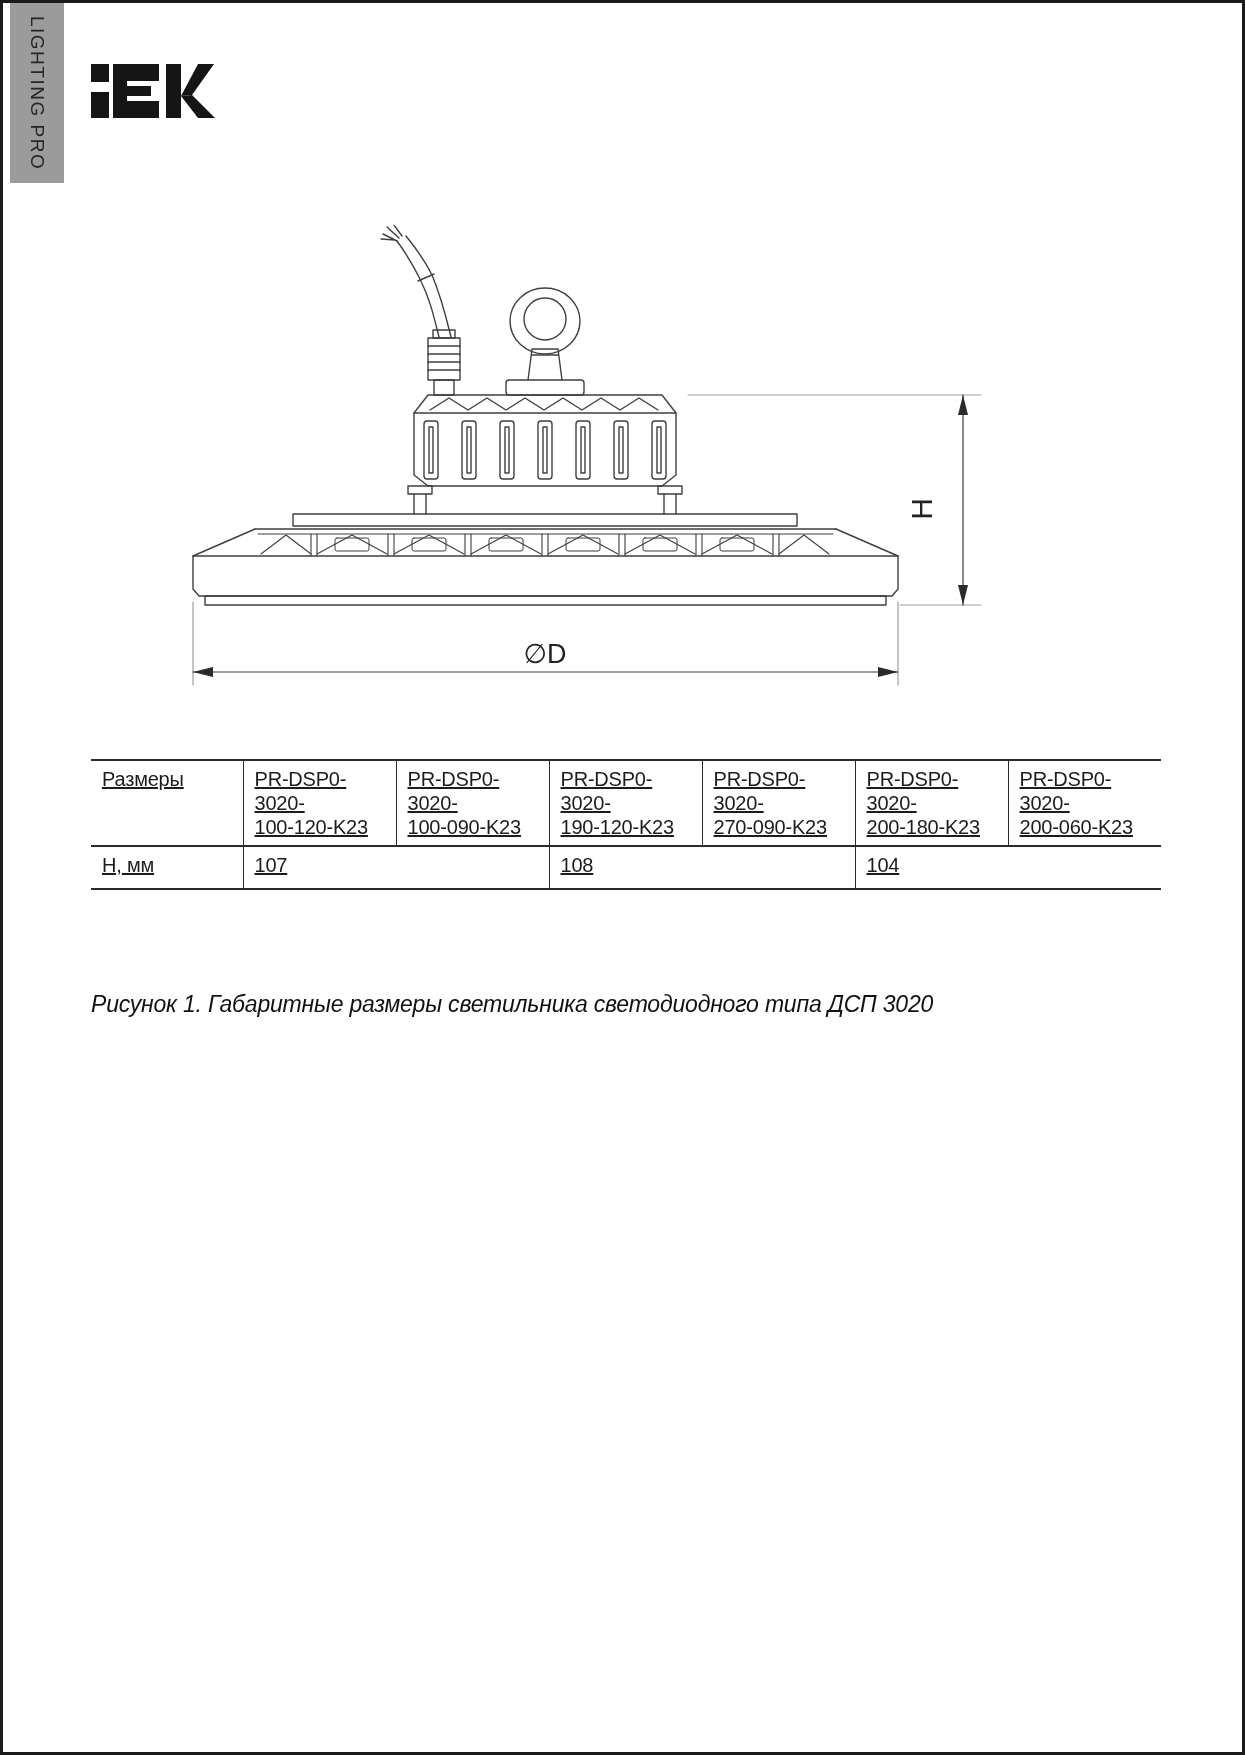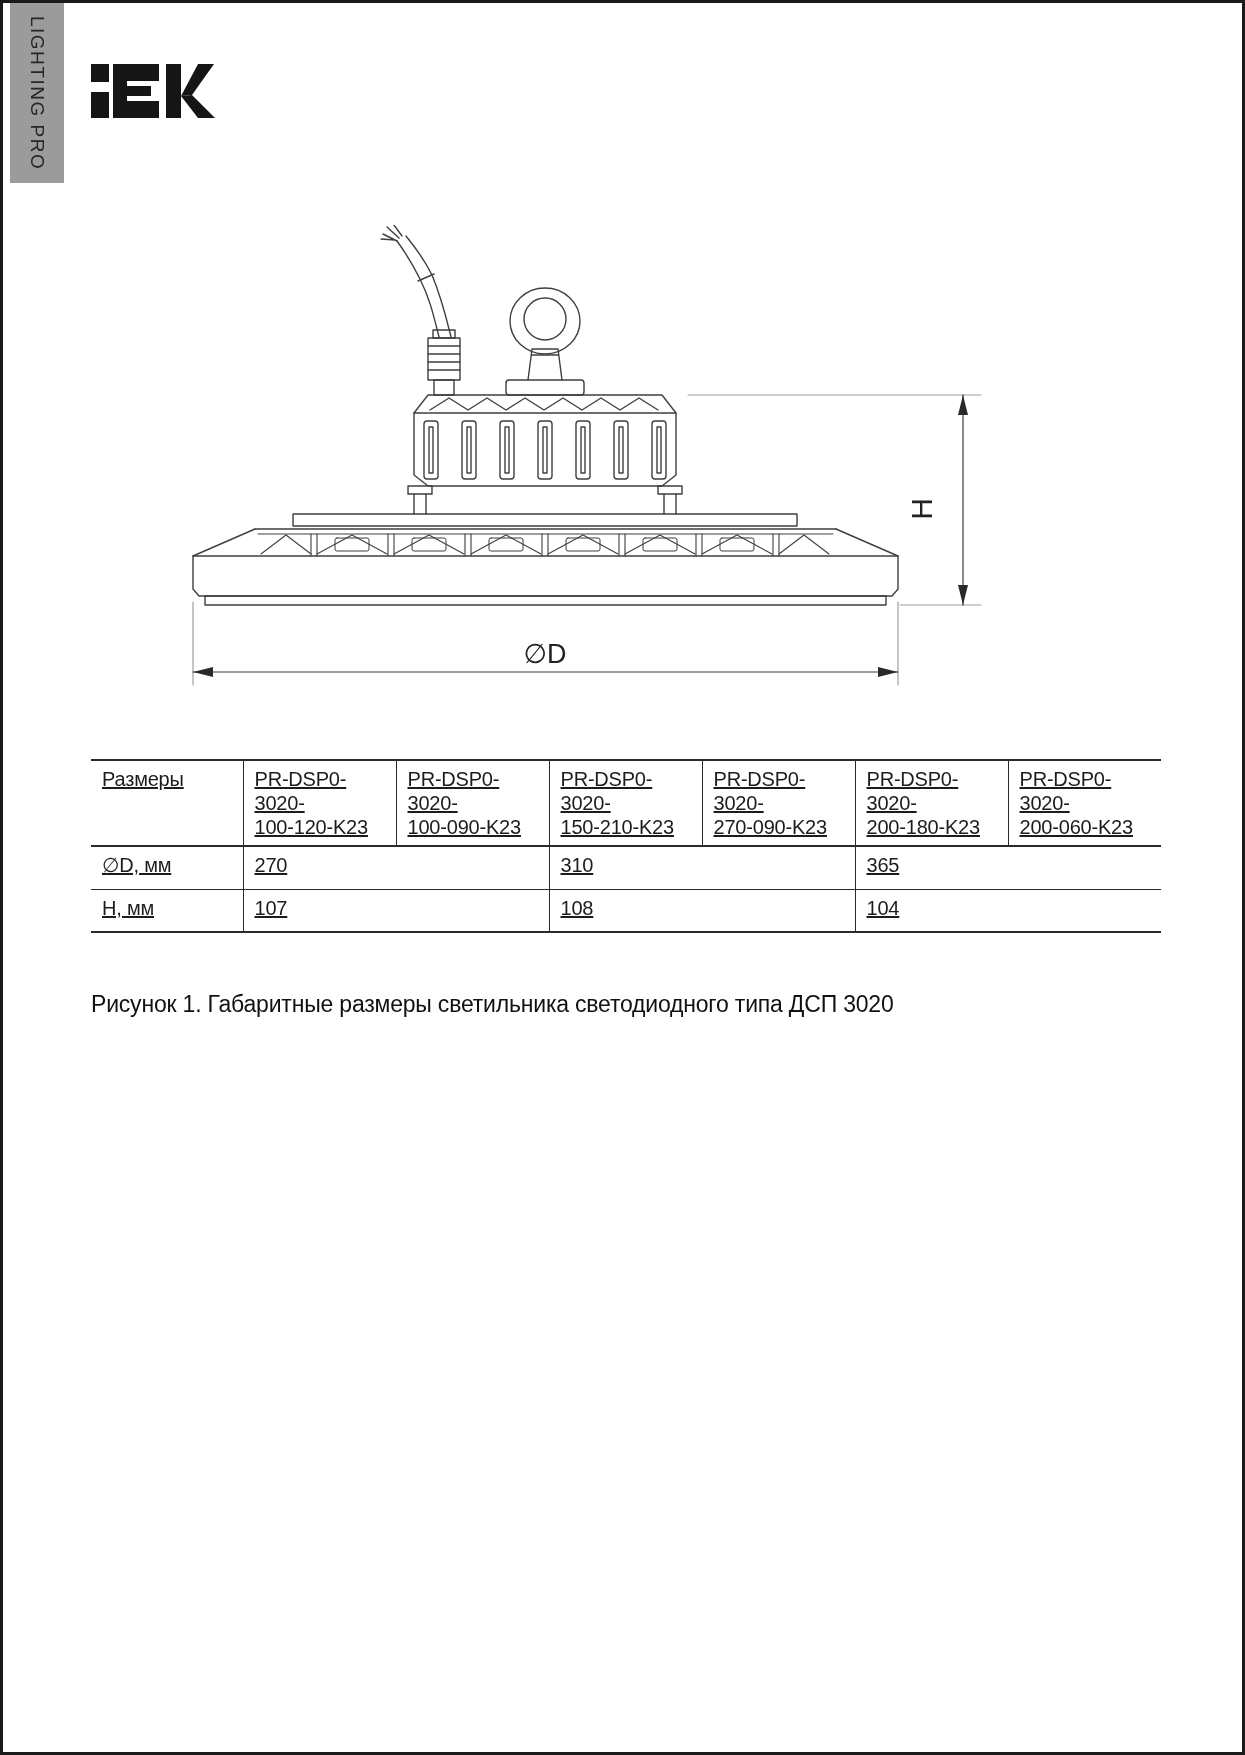--- a/index.html
+++ b/index.html
@@ -39,21 +39,21 @@
   .dim-table td{padding:6px 6px 6px 11px;vertical-align:top;text-decoration:underline;}
   .dim-table col.c0{width:152px;}
   .dim-table col.cm{width:153px;}
   .dim-table thead td{border-bottom:2px solid #2a2a2a;}
   .dim-table thead td + td{border-left:1px solid #2a2a2a;}
   .dim-table tbody td + td{border-left:1px solid #2a2a2a;}
   .dim-table tbody tr.row-d td{border-bottom:1px solid #2a2a2a;height:30px;}
   .dim-table tbody tr.row-h td{height:29px;}
   .caption{
     position:absolute;left:88px;top:988px;
-    font-size:23px;color:#111;letter-spacing:-0.2px;
+    font-size:23px;color:#111;letter-spacing:-0.2px;font-style:italic;
   }
   svg text{font-family:"Liberation Sans","DejaVu Sans",sans-serif;}
 </style>
 </head>
 <body>
 
 <div class="page">
 
   <div class="sidebar">
     <span class="side-label">LIGHTING PRO</span>
@@ -168,33 +168,27 @@
         <col class="cm">
         <col class="cm">
         <col class="cm">
         <col class="cm">
     </colgroup>
     <thead>
       <tr>
         <td>Размеры</td>
         <td><span>PR-DSP0-3020-</span><br><span>100-120-K23</span></td>
         <td><span>PR-DSP0-3020-</span><br><span>100-090-K23</span></td>
-        <td><span>PR-DSP0-3020-</span><br><span>150-210-K23</span></td>
+        <td><span>PR-DSP0-3020-</span><br><span>190-120-K23</span></td>
         <td><span>PR-DSP0-3020-</span><br><span>270-090-K23</span></td>
         <td><span>PR-DSP0-3020-</span><br><span>200-180-K23</span></td>
         <td><span>PR-DSP0-3020-</span><br><span>200-060-K23</span></td>
       </tr>
     </thead>
     <tbody>
-      <tr class="row-d">
-        <td>∅D, мм</td>
-        <td colspan="2">270</td>
-        <td colspan="2">310</td>
-        <td colspan="2">365</td>
-      </tr>
       <tr class="row-h">
         <td>Н, мм</td>
         <td colspan="2">107</td>
         <td colspan="2">108</td>
         <td colspan="2">104</td>
       </tr>
     </tbody>
   </table>
 
   <div class="caption">Рисунок 1. Габаритные размеры светильника светодиодного типа ДСП 3020</div>

